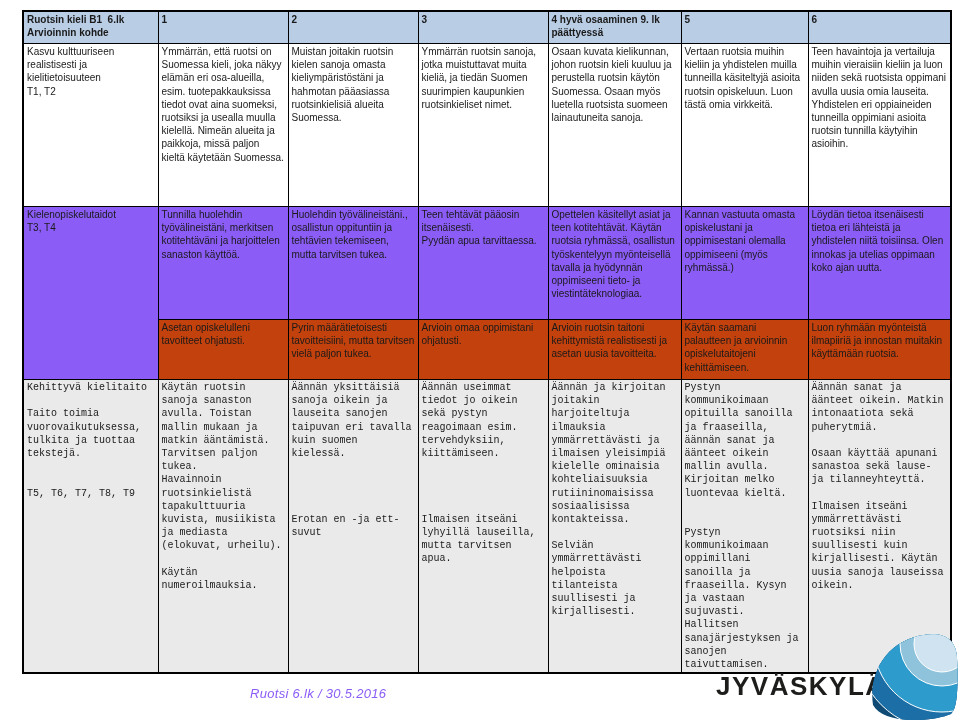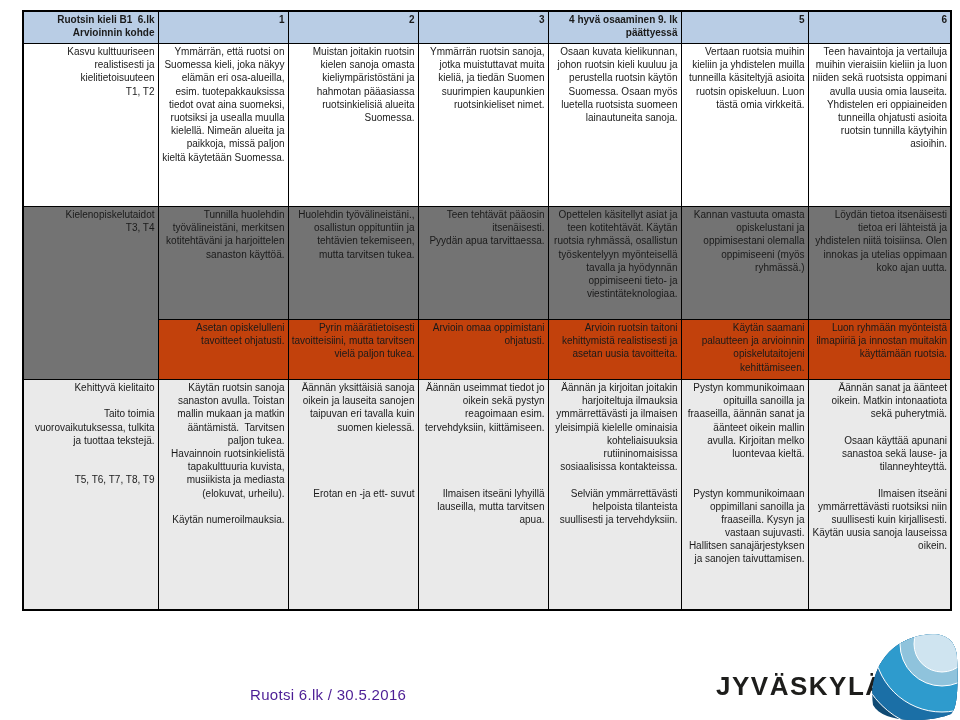--- a/index.html
+++ b/index.html
@@ -7,36 +7,36 @@
     position:relative; width:960px; height:720px; background:#ffffff;
     font-family:"Liberation Sans","DejaVu Sans",sans-serif; overflow:hidden;
   }
   table.rubric {
     position:absolute; left:22px; top:10px; width:928px;
     border-collapse:collapse; table-layout:fixed;
     border:2px solid #000;
   }
   table.rubric th, table.rubric td {
     border:1.5px solid #000;
-    vertical-align:top; text-align:right;
+    vertical-align:top; text-align:left;
     padding:1px 3px;
     font-size:10px; line-height:1.32;
     white-space:pre-wrap;
     overflow:hidden;
     color:#1a1a1a;
   }
   table.rubric th { background:#b9cde5; font-weight:bold; height:29px; }
   tr.row-r1 td  { background:#ffffff; height:160px; }
-  tr.row-r2a td { background:#737373; height:110px;margin-top:36px; }
+  tr.row-r2a td { background:#8b5cf6; height:110px;margin-top:36px; }
   tr.row-r2b td { background:#c2410c; height:57px; }
-  tr.row-r3 td  { background:#eaeaea; height:227px; }
+  tr.row-r3 td  { background:#eaeaea; height:227px;font-family:Liberation Mono, monospace; }
   td.kohde-span { height:auto; }
   .caption {
     position:absolute; left:250px; top:686px;
-    font-size:15px; color:#4c1d95; letter-spacing:0.3px;
+    font-size:13px; color:#8b5cf6; letter-spacing:0.3px;font-style:italic;
   }
   .logo-text {
     position:absolute; left:668px; top:671px;
     font-size:26px; font-weight:bold; letter-spacing:1.5px; color:#1d1d1b;margin-left:48px;
   }
   .logo-mark { position:absolute; left:866px; top:632px; width:92px; height:88px; }
 </style>
 </head>
 <body>
 
@@ -65,21 +65,21 @@
       </tr>
       <tr class="row-r1">
         <td>Kasvu kulttuuriseen realistisesti ja kielitietoisuuteen
 T1, T2</td>
         <td>Ymmärrän, että ruotsi on Suomessa kieli, joka näkyy elämän eri osa-alueilla, esim. tuotepakkauksissa tiedot ovat aina suomeksi, ruotsiksi ja usealla muulla kielellä. Nimeän alueita ja paikkoja, missä paljon kieltä käytetään Suomessa.</td>
         <td>Muistan joitakin ruotsin kielen sanoja omasta kieliympäristöstäni ja hahmotan pääasiassa ruotsinkielisiä alueita Suomessa.</td>
         <td>Ymmärrän ruotsin sanoja, jotka muistuttavat muita kieliä, ja tiedän Suomen suurimpien kaupunkien ruotsinkieliset nimet.</td>
         <td>Osaan kuvata kielikunnan, johon ruotsin kieli kuuluu ja perustella ruotsin käytön Suomessa. Osaan myös luetella ruotsista suomeen lainautuneita sanoja.</td>
         <td>Vertaan ruotsia muihin kieliin ja yhdistelen muilla tunneilla käsiteltyjä asioita ruotsin opiskeluun. Luon tästä omia virkkeitä.</td>
         <td>Teen havaintoja ja vertailuja muihin vieraisiin kieliin ja luon niiden sekä ruotsista oppimani avulla uusia omia lauseita.
-Yhdistelen eri oppiaineiden tunneilla ohjatusti asioita ruotsin tunnilla käytyihin asioihin.</td>
+Yhdistelen eri oppiaineiden tunneilla oppimiani asioita ruotsin tunnilla käytyihin asioihin.</td>
       </tr>
       <tr class="row-r2a">
         <td class="kohde-span" rowspan="2">Kielenopiskelutaidot
 T3, T4</td>
         <td>Tunnilla huolehdin työvälineistäni, merkitsen kotitehtäväni ja harjoittelen sanaston käyttöä.</td>
         <td>Huolehdin työvälineistäni., osallistun oppituntiin ja tehtävien tekemiseen, mutta tarvitsen tukea.</td>
         <td>Teen tehtävät pääosin itsenäisesti.
 Pyydän apua tarvittaessa.</td>
         <td>Opettelen käsitellyt asiat ja teen kotitehtävät. Käytän ruotsia ryhmässä, osallistun työskentelyyn myönteisellä tavalla ja hyödynnän oppimiseeni tieto- ja viestintäteknologiaa.</td>
         <td>Kannan vastuuta omasta opiskelustani ja oppimisestani olemalla oppimiseeni (myös ryhmässä.)</td>
@@ -111,21 +111,21 @@
 
 Erotan en -ja ett- suvut</td>
         <td>Äännän useimmat tiedot jo oikein sekä pystyn reagoimaan esim. tervehdyksiin, kiittämiseen.
 
 
 
 
 Ilmaisen itseäni lyhyillä lauseilla, mutta tarvitsen apua.</td>
         <td>Äännän ja kirjoitan joitakin harjoiteltuja ilmauksia ymmärrettävästi ja ilmaisen yleisimpiä kielelle ominaisia kohteliaisuuksia rutiininomaisissa sosiaalisissa kontakteissa.
 
-Selviän ymmärrettävästi helpoista tilanteista suullisesti ja tervehdyksiin.</td>
+Selviän ymmärrettävästi helpoista tilanteista suullisesti ja kirjallisesti.</td>
         <td>Pystyn kommunikoimaan opituilla sanoilla ja fraaseilla, äännän sanat ja äänteet oikein mallin avulla. Kirjoitan melko luontevaa kieltä.
 
 
 Pystyn kommunikoimaan oppimillani sanoilla ja fraaseilla. Kysyn ja vastaan sujuvasti. Hallitsen sanajärjestyksen ja sanojen taivuttamisen.</td>
         <td>Äännän sanat ja äänteet oikein. Matkin intonaatiota sekä puherytmiä.
 
 Osaan käyttää apunani sanastoa sekä lause- ja tilanneyhteyttä.
 
 Ilmaisen itseäni ymmärrettävästi ruotsiksi niin suullisesti kuin kirjallisesti. Käytän uusia sanoja lauseissa oikein.</td>
       </tr>

